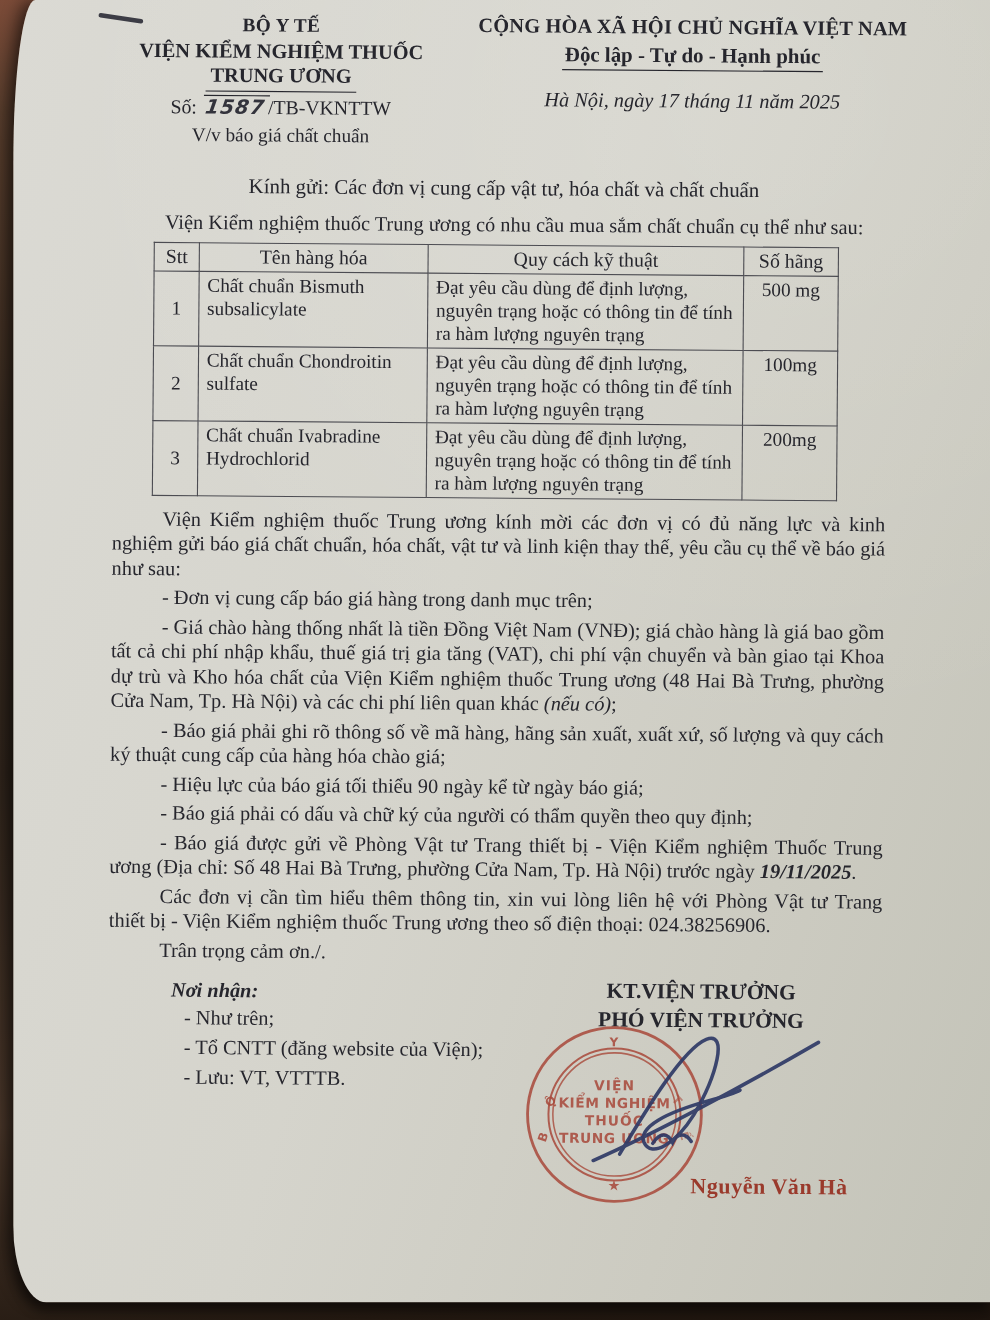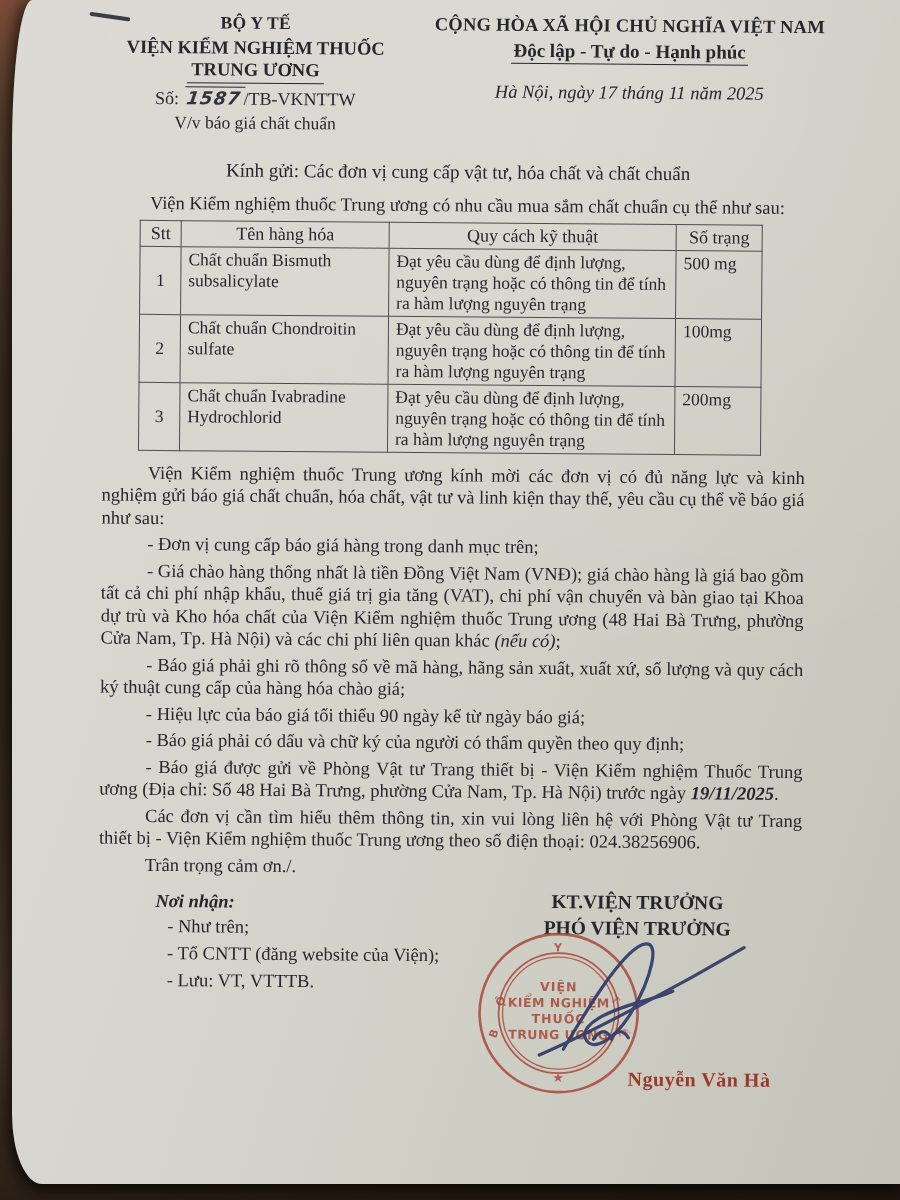--- a/index.html
+++ b/index.html
@@ -46,21 +46,21 @@
   .bi{font-weight:bold;font-style:italic;}
 
   
   table.goods{border-collapse:collapse;margin:5px 0 0 126px;table-layout:fixed;width:622px;
     font-size:17.5px;line-height:21px;color:#26262d;}
   table.goods th,table.goods td{border:1.4px solid #4c4c52;padding:2px 7px;}
   table.goods th{font-weight:normal;text-align:center;font-size:18px;}
   td.c-stt{text-align:center;vertical-align:middle;}
   td.c-name{vertical-align:top;}
   td.c-spec{vertical-align:top;}
-  td.c-qty{vertical-align:top;}
+  td.c-qty{text-align:center;vertical-align:top;}
 
   
   .footer{position:relative;height:300px;margin-top:10px;}
   .recipients{position:absolute;left:147px;top:4px;font-size:18.5px;}
   .recip-label{font-weight:bold;font-style:italic;}
   .recip-item{margin-left:12px;line-height:27px;}
   .sign-titles{position:absolute;left:464px;top:0;width:330px;text-align:center;font-weight:bold;font-size:19.5px;line-height:26px;}
   .stamp{position:absolute;left:465px;top:38px;width:172px;height:172px;}
   .stamp svg{position:absolute;inset:0;}
   .stamp-center{position:absolute;left:0;right:0;top:52px;text-align:center;color:#a8483a;
@@ -107,21 +107,21 @@
           <col style="width:41px">
           <col style="width:208px">
           <col style="width:287px">
           <col style="width:86px">
         </colgroup>
       <tbody>
           <tr>
         <th>Stt</th>
         <th>Tên hàng hóa</th>
         <th>Quy cách kỹ thuật</th>
-        <th>Số trạng</th>
+        <th>Số hãng</th>
       </tr>
       <tr>
         <td class="c-stt">1</td>
         <td class="c-name">Chất chuẩn Bismuth subsalicylate</td>
         <td class="c-spec">Đạt yêu cầu dùng để định lượng, nguyên trạng hoặc có thông tin để tính ra hàm lượng nguyên trạng</td>
         <td class="c-qty">500 mg</td>
       </tr>
       <tr>
         <td class="c-stt">2</td>
         <td class="c-name">Chất chuẩn Chondroitin sulfate</td>

